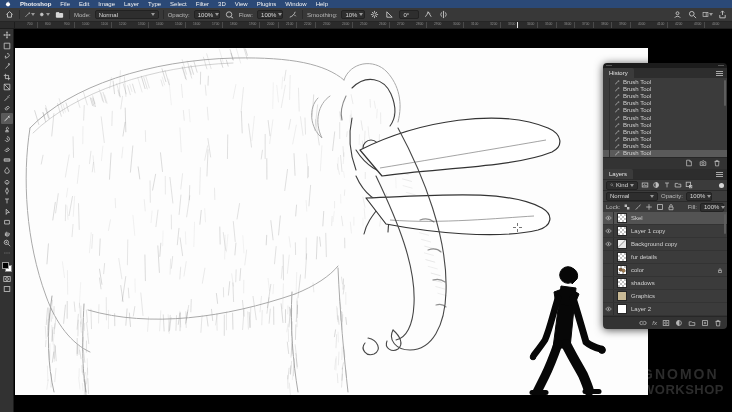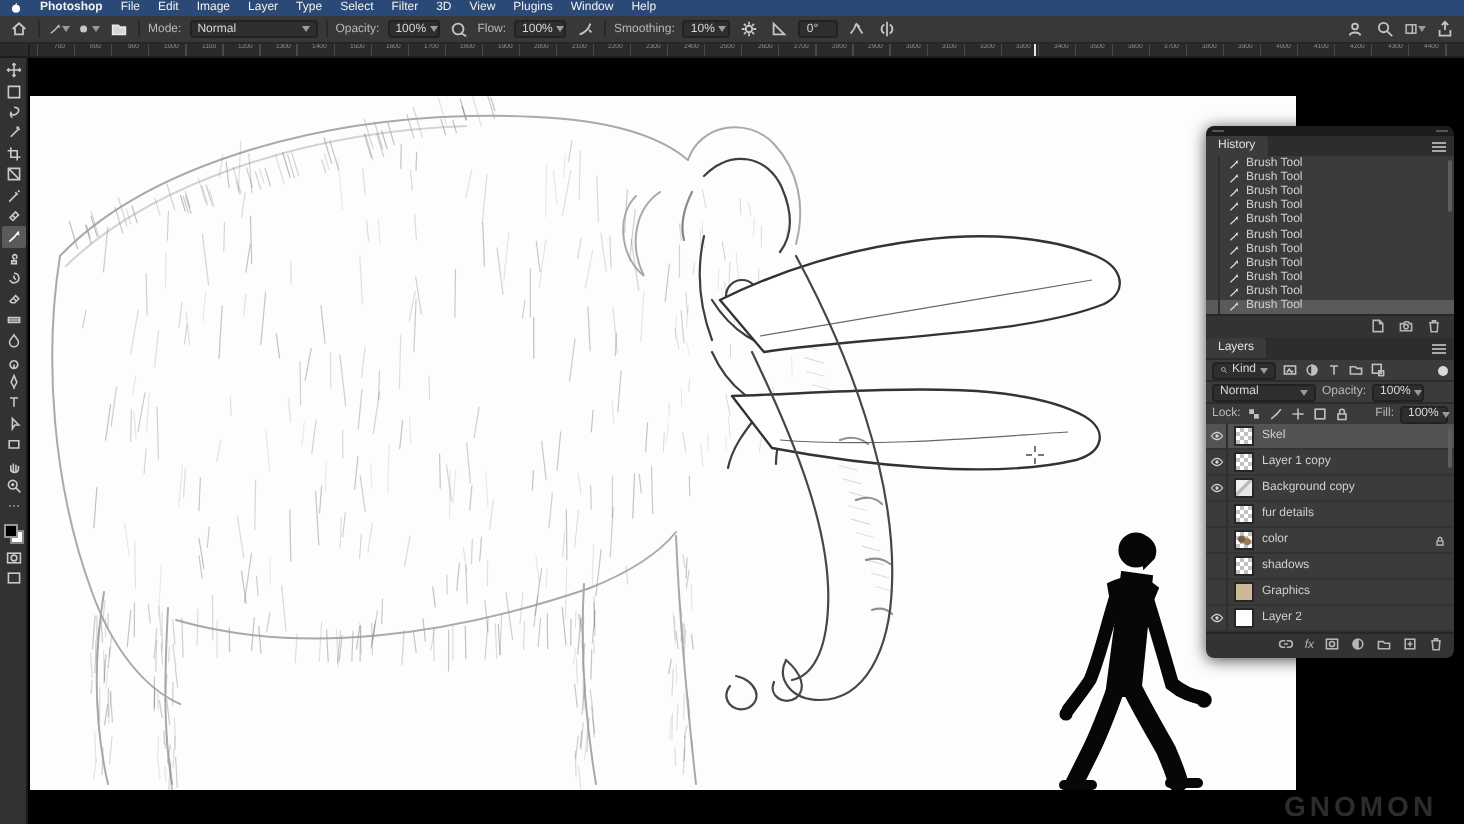--- a/index.html
+++ b/index.html
@@ -50,21 +50,21 @@
   .workarea{position:absolute;left:14px;top:28px;width:718px;height:384px;background:#000;z-index:1;}
   .canvas{position:absolute;left:15px;top:48px;width:633px;height:347px;background:#fdfdfd;z-index:2;}
   .canvas svg{display:block;}
   .cursor{position:absolute;left:513px;top:223px;width:9px;height:9px;z-index:4;}
   .cursor:before,.cursor:after{content:"";position:absolute;background:#777;}
   .cursor:before{left:4px;top:0;width:1px;height:9px;
      -webkit-mask:linear-gradient(#000 0 3px,transparent 3px 6px,#000 6px);mask:linear-gradient(#000 0 3px,transparent 3px 6px,#000 6px);}
   .cursor:after{top:4px;left:0;height:1px;width:9px;
      -webkit-mask:linear-gradient(90deg,#000 0 3px,transparent 3px 6px,#000 6px);mask:linear-gradient(90deg,#000 0 3px,transparent 3px 6px,#000 6px);}
   
-  .watermark{position:absolute;left:642px;top:367px;z-index:1;color:#2c2c2c;font-weight:bold;line-height:15px;margin-top:29px;}
+  .watermark{position:absolute;left:642px;top:367px;z-index:1;color:#2c2c2c;font-weight:bold;line-height:15px;}
   .wm1{font-size:14px;letter-spacing:2px;}
   .wm2{font-size:13px;letter-spacing:.5px;}
   
   .panels{position:absolute;left:603px;top:63px;width:124px;z-index:6;border-radius:4px;
           overflow:hidden;box-shadow:0 1px 8px rgba(0,0,0,.7);font-size:6px;color:#c8c8c8;}
   .grpstrip{height:5px;background:#1c1c1c;position:relative;}
   .grpstrip i{position:absolute;top:2px;width:6px;height:1px;background:#555;}
   .grpstrip i.l{left:3px;} .grpstrip i.r{right:3px;}
   .tabbar{height:10px;background:#2d2d2d;display:flex;align-items:flex-end;position:relative;}
   .tab{background:#3b3b3b;height:10px;display:flex;align-items:center;padding:0 6px;
@@ -251,20 +251,21 @@
   <div class="ruler">
     <span class="corner"></span>
     <span id="ruler-labels"><span class="rlab" style="left: 26.5px;">700</span><span class="rlab" style="left: 45.03px;">800</span><span class="rlab" style="left: 63.56px;">900</span><span class="rlab" style="left: 82.09px;">1000</span><span class="rlab" style="left: 100.62px;">1100</span><span class="rlab" style="left: 119.15px;">1200</span><span class="rlab" style="left: 137.68px;">1300</span><span class="rlab" style="left: 156.21px;">1400</span><span class="rlab" style="left: 174.74px;">1500</span><span class="rlab" style="left: 193.27px;">1600</span><span class="rlab" style="left: 211.8px;">1700</span><span class="rlab" style="left: 230.33px;">1800</span><span class="rlab" style="left: 248.86px;">1900</span><span class="rlab" style="left: 267.39px;">2000</span><span class="rlab" style="left: 285.92px;">2100</span><span class="rlab" style="left: 304.45px;">2200</span><span class="rlab" style="left: 322.98px;">2300</span><span class="rlab" style="left: 341.51px;">2400</span><span class="rlab" style="left: 360.04px;">2500</span><span class="rlab" style="left: 378.57px;">2600</span><span class="rlab" style="left: 397.1px;">2700</span><span class="rlab" style="left: 415.63px;">2800</span><span class="rlab" style="left: 434.16px;">2900</span><span class="rlab" style="left: 452.69px;">3000</span><span class="rlab" style="left: 471.22px;">3100</span><span class="rlab" style="left: 489.75px;">3200</span><span class="rlab" style="left: 508.28px;">3300</span><span class="rlab" style="left: 526.81px;">3400</span><span class="rlab" style="left: 545.34px;">3500</span><span class="rlab" style="left: 563.87px;">3600</span><span class="rlab" style="left: 582.4px;">3700</span><span class="rlab" style="left: 600.93px;">3800</span><span class="rlab" style="left: 619.46px;">3900</span><span class="rlab" style="left: 637.99px;">4000</span><span class="rlab" style="left: 656.52px;">4100</span><span class="rlab" style="left: 675.05px;">4200</span><span class="rlab" style="left: 693.58px;">4300</span><span class="rlab" style="left: 712.11px;">4400</span></span>
     <span id="ruler-marker" class="rmark" style="left: 517px;"></span>
   </div>
 
   <div class="workarea"></div>
 
   <div class="watermark">
     <div class="wm1">GNOMON</div>
+    <div class="wm2">WORKSHOP</div>
   </div>
 
   <div class="canvas">
     <svg viewBox="15 48 633 347" width="633" height="347">
       <g id="fur" stroke-linecap="round">
           <line x1="334.69712124657684" y1="131.87414376431803" x2="332.5894280627822" y2="150.65494445819758" stroke="rgba(70,70,70,0.29)" stroke-width="0.6"></line>
           <line x1="223.41187567608983" y1="287.61196580418016" x2="223.63595956212222" y2="296.8887985049279" stroke="rgba(70,70,70,0.23)" stroke-width="0.6"></line>
           <line x1="189.0641732649245" y1="109.41710025790013" x2="190.09667864561487" y2="121.78776480345665" stroke="rgba(70,70,70,0.12)" stroke-width="0.6"></line>
           <line x1="160.4673962367081" y1="152.76883552957736" x2="162.51361534156928" y2="171.51439006283704" stroke="rgba(70,70,70,0.30)" stroke-width="0.6"></line>
           <line x1="128.2661385453614" y1="288.09075512415296" x2="129.03227405589243" y2="297.80029433147416" stroke="rgba(70,70,70,0.26)" stroke-width="0.6"></line>

